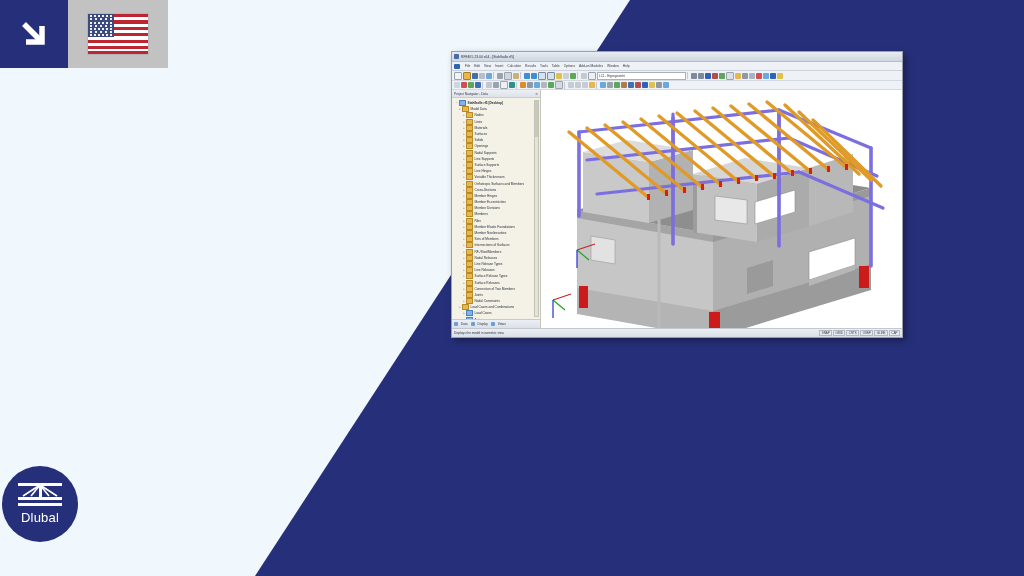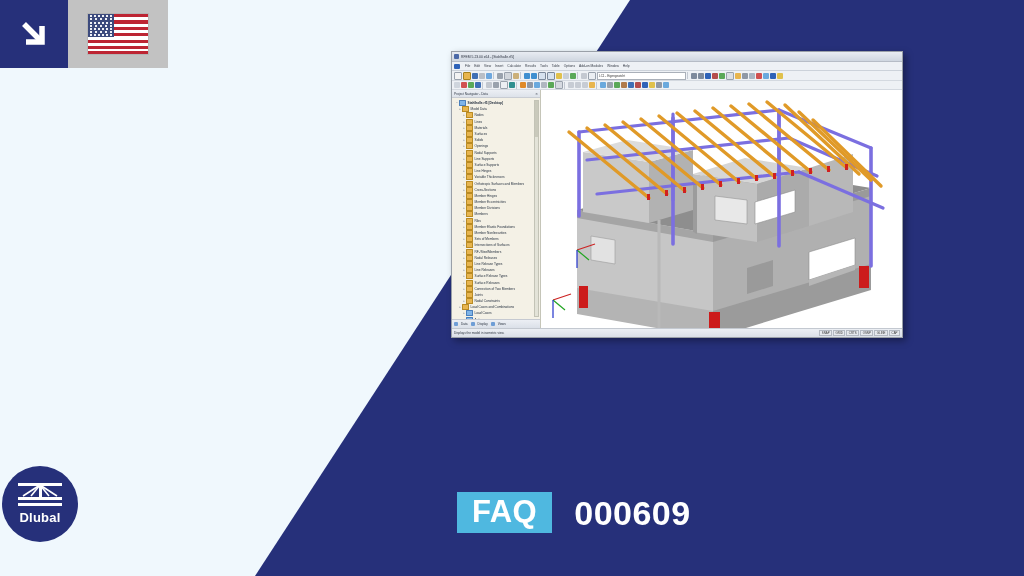--- a/index.html
+++ b/index.html
@@ -51,21 +51,21 @@
     border-radius:50%;background:#26307a;z-index:6;
     display:flex;flex-direction:column;align-items:center;justify-content:center;
   }
   .logo .mark{width:44px;height:24px;position:relative;}
   .logo .mark .bar{position:absolute;left:0;width:44px;height:2.5px;background:#ffffff;}
   .logo .mark .bar.t{top:0;}
   .logo .mark .bar.m{top:14px;}
   .logo .mark .bar.b{top:20px;}
   .logo .mark .post{position:absolute;left:21px;top:2px;width:2.5px;height:12px;background:#fff;}
   .logo .mark svg{position:absolute;left:0;top:0;}
-  .logo .name{color:#ffffff;font-size:13px;font-weight:bold;margin-top:3px;letter-spacing:.2px;text-align:center;}
+  .logo .name{color:#ffffff;font-size:13px;font-weight:normal;margin-top:3px;letter-spacing:.2px;text-align:center;}
 
   
   .faqblock{position:absolute;left:457px;top:492px;display:flex;align-items:center;z-index:6;}
   .faq-badge{
     background:#4fb8e0;color:#ffffff;font-size:31px;font-weight:bold;
     padding:4px 15px 6px 15px;letter-spacing:.5px;line-height:1;
   }
   .faq-num{color:#ffffff;font-size:34px;font-weight:bold;margin-left:22px;letter-spacing:.5px;line-height:1;}
 
   
@@ -226,24 +226,20 @@
           <line x1="22" y1="2" x2="31" y2="13"></line>
         </g>
       </svg>
       <div class="post"></div>
       <div class="bar m"></div>
       <div class="bar b"></div>
     </div>
     <div class="name">Dlubal</div>
   </div>
 
-  <div class="faqblock">
-    <div class="faq-badge">FAQ</div>
-    <div class="faq-num">000609</div>
-  </div>
 
   <div class="cadwin">
 
     <div class="cad-titlebar">
       <div class="tb-icon"></div>
       <span>RFEM 5.23.00 x64 - [Stahlhalle.rf5]</span>
     </div>
 
     <div class="cad-menubar">
       <span class="mb-blue"></span>

